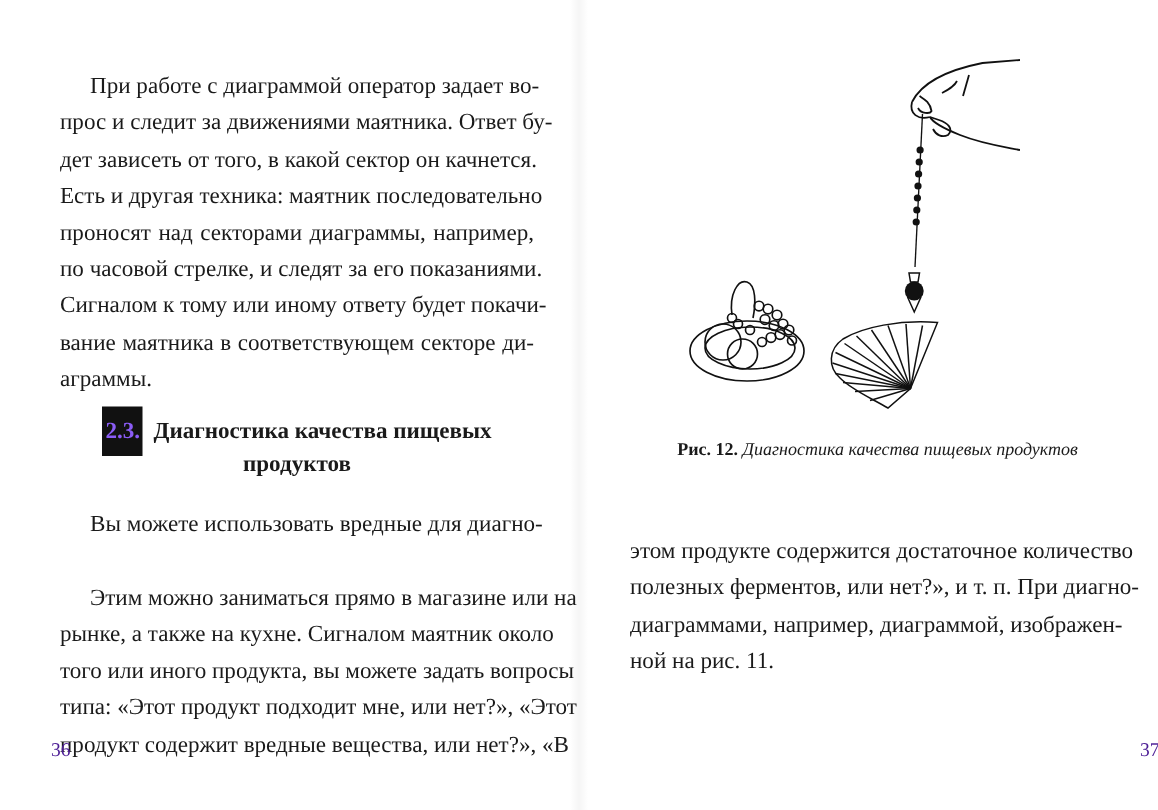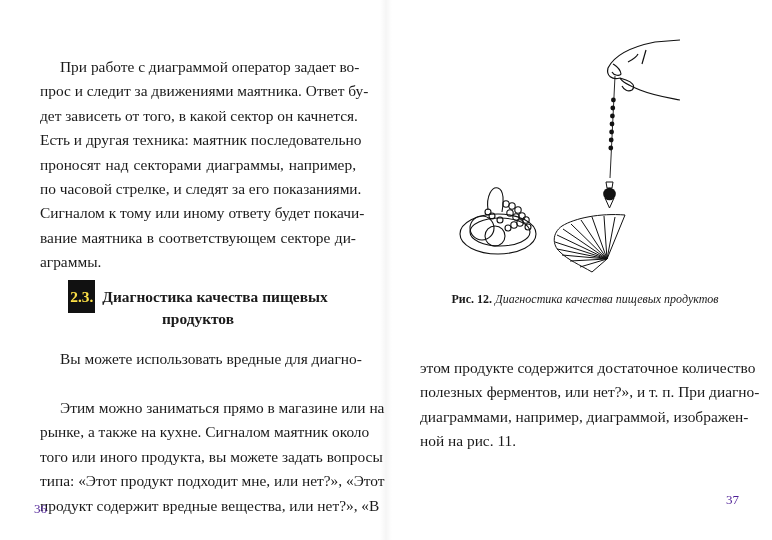--- a/index.html
+++ b/index.html
@@ -1,42 +1,42 @@
 <!DOCTYPE html>
 <html><head>
   <meta charset="utf-8">
   <style>
     html, body { margin: 0; padding: 0; }
     body {
       width: 772px; height: 540px; background: #ffffff; position: relative; overflow: hidden;
       font-family: "DejaVu Serif", "Liberation Serif", serif; color: #1a1a1a;
     }
     .spread { position: absolute; left: 0; top: 0; width: 772px; height: 540px; }
-    .page { position: absolute; top: 9px; height: 384px; }
+    .page { position: absolute; top: 0; height: 384px; }
     .page-left { left: 0; width: 386px; }
     .page-right { left: 386px; width: 386px; }
     .gutter {
       position: absolute; left: 380px; top: 0; width: 12px; height: 540px;
       background: linear-gradient(to right, rgba(0,0,0,0) 0%, rgba(0,0,0,0.04) 50%, rgba(0,0,0,0) 100%);
     }
     .textblock {
       position: absolute;
       font-family: "Liberation Serif", "DejaVu Serif", serif;
       font-size: 15.4px; line-height: 24.4px; text-align: justify;
     }
     .line { display: block; white-space: nowrap; text-align: justify; text-align-last: justify; height: 24.4px; }
     .line.last { text-align-last: left; }
     .indent { padding-left: 20px; }
     .heading {
       position: absolute; left: 40px; width: 316px; top: 277px;
       font-family: "Liberation Serif", "DejaVu Serif", serif;
       font-weight: bold; font-size: 15.4px; line-height: 22px; text-align: center;
     }
     .heading .num {
-      background: #111; color: #fde047; padding: 8px 2px; margin-right: 7px;
+      background: #111; color: #8b5cf6; padding: 8px 2px; margin-right: 7px;
     }
     .pagenum {
       position: absolute; font-family: "Liberation Serif", serif; font-size: 13px; color: #4c1d95;
     }
     .caption {
       position: absolute; left: 425px; top: 292px; width: 320px;
       font-family: "Liberation Serif", serif; font-size: 12px; text-align: center;
     }
     .caption .label { font-weight: bold; }
     .caption .title { font-style: italic; }
@@ -155,14 +155,14 @@
     <span class="title">Диагностика качества пищевых продуктов</span>
   </div>
 
   <div class="textblock" style="left:420px; top:356px; width:320px;">
     <span class="line">этом продукте содержится достаточное количество</span>
     <span class="line">полезных ферментов, или нет?», и т. п. При диагно-</span>
     <span class="line">диаграммами, например, диаграммой, изображен-</span>
     <span class="line last">ной на рис. 11.</span>
   </div>
 
-  <div class="pagenum" style="left:726px; top:492px;">37</div>
+  <div class="pagenum" style="left:760px; top:492px;">37</div>
 </div>
 
 </body></html>

